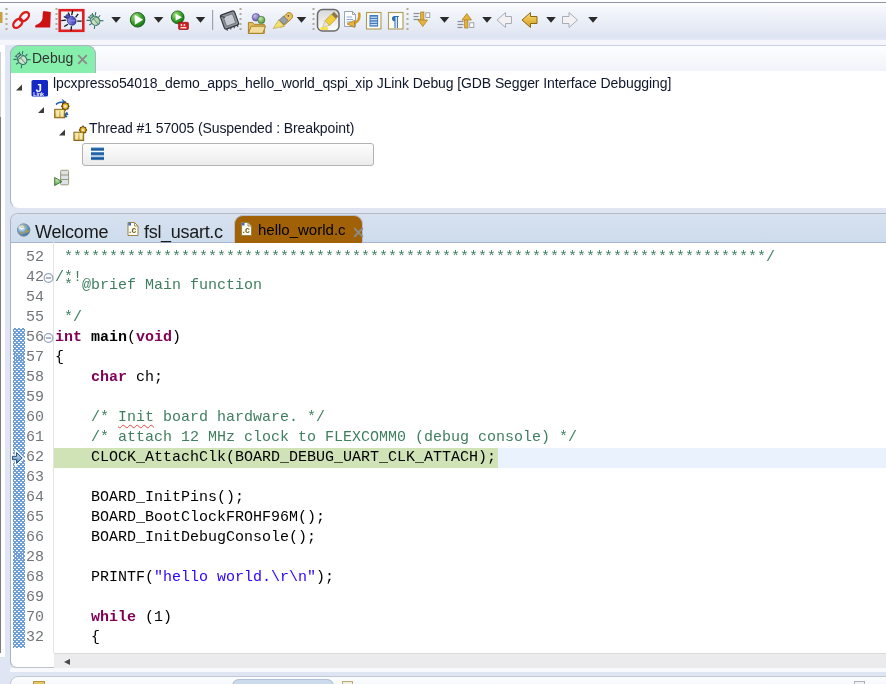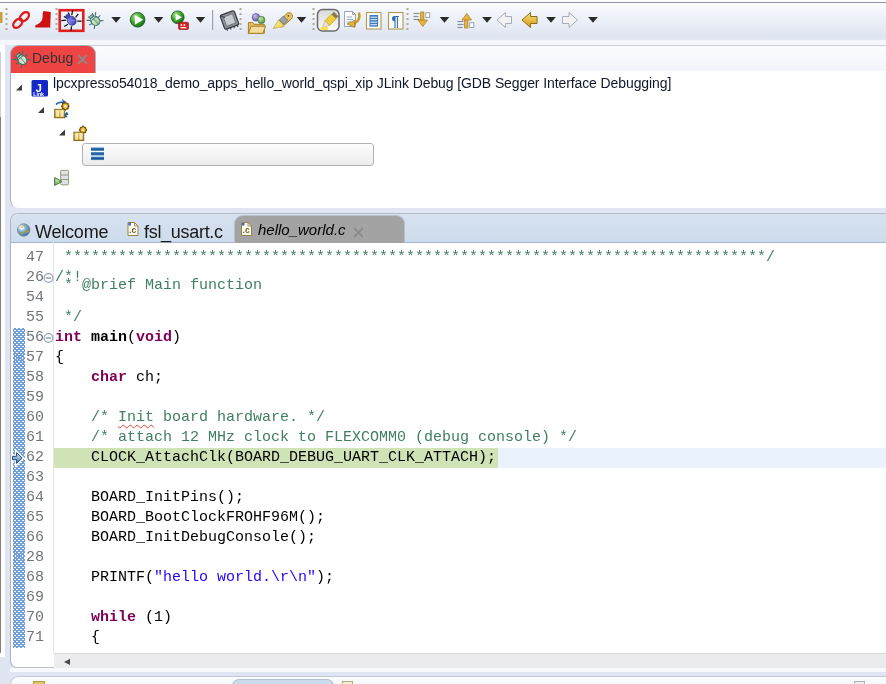--- a/index.html
+++ b/index.html
@@ -16,36 +16,36 @@
   #edgelight{left:0;top:52px;width:1.3px;height:65px;background:#cfcfcf;}
   #edgedark{left:0;top:117px;width:1.3px;height:536px;background:#7e7e7e;}
   #topgap{left:0;top:40px;width:886px;height:5px;background:#f4f6fb;}
   #botgap{left:10px;top:668px;width:876px;height:3.5px;background:#f7f9fc;}
   
   #debugpanel{left:10px;top:45px;width:877px;height:163.5px;background:#ffffff;
     border:1px solid #adb3c2;border-top-color:#c9d0de;border-bottom-color:#e2e5ef;
     border-radius:9px 0 0 9px;box-sizing:border-box;}
   #dbghead{position:absolute;left:0;top:0;width:876px;height:25px;
     background:linear-gradient(to bottom,#fcfdfe,#f0f4fa);border-radius:9px 0 0 0;}
-  #dbgtab{position:absolute;left:-1px;top:-1px;width:84px;height:27px;background:#ef4444;
+  #dbgtab{position:absolute;left:-1px;top:-1px;width:84px;height:27px;background:#86efac;
     border:1px solid #a9b1c5;border-bottom:none;border-radius:9px 9px 0 0;}
   #dbgtab .lbl{position:absolute;left:21px;top:4px;font-size:14px;color:#333;}
   .trow{position:absolute;font-size:14px;letter-spacing:-0.1px;color:#0f172a;white-space:nowrap;}
   #sel4{position:absolute;left:71px;top:96.5px;width:292px;height:23px;border:1px solid #b2b2b2;
     background:linear-gradient(to bottom,#fdfdfd,#ececec);border-radius:3px;box-sizing:border-box;}
   
   #editor{left:10px;top:213px;width:877px;height:455px;background:#ffffff;
     border:1px solid #adb3c2;border-top-color:#b5b9c2;border-bottom-color:#bdc1cb;
     border-radius:8px 0 0 7px;box-sizing:border-box;}
   #tabstrip{position:absolute;left:0;top:0;width:876px;height:28px;
     background:linear-gradient(to bottom,#d7e1f0,#cddcec);
     border-bottom:1px solid #a9b4cf;border-radius:8px 0 0 0;}
   .etab{position:absolute;top:0;height:28px;font-size:18px;color:#1a1a1a;white-space:nowrap;}
-  #tabactive{position:absolute;left:223px;top:1px;width:171px;height:28px;background:#a3a3a3;
-    border:1px solid #b6bfce;border-bottom:none;border-radius:9px 9px 0 0;box-sizing:border-box;font-style:italic;}
+  #tabactive{position:absolute;left:223px;top:1px;width:129px;height:28px;background:#a16207;
+    border:1px solid #b6bfce;border-bottom:none;border-radius:9px 9px 0 0;box-sizing:border-box;}
   #tabactive .lbl{position:absolute;left:23px;top:4.5px;font-size:15px;letter-spacing:0px;color:#000;}
   
   #gutterhatch{position:absolute;left:2px;top:114px;width:11.5px;height:320px;
     background:
       repeating-linear-gradient(45deg,rgba(108,156,214,0.95) 0 1.4px,rgba(255,255,255,0) 1.4px 2.8px),
       repeating-linear-gradient(-45deg,rgba(108,156,214,0.95) 0 1.4px,rgba(255,255,255,0) 1.4px 2.8px),
       #fff;}
   .lnum{position:absolute;left:0px;width:33px;text-align:right;height:20px;line-height:20px;
     font-family:"Liberation Mono",monospace;font-size:15px;color:#71757b;}
   .cline{position:absolute;left:44px;height:20px;line-height:20px;white-space:pre;
@@ -292,20 +292,21 @@
 <div class="abs" id="debugpanel">
   <div id="dbghead"></div>
   <div id="dbgtab">
       <span class="lbl">Debug</span>
       <svg style="position:absolute;left:66px;top:8px" width="11" height="11" viewBox="0 0 11 11">
         <path d="M1.2,1.2 L9.8,9.8 M9.8,1.2 L1.2,9.8" stroke="#8b8b8b" stroke-width="1.9" fill="none"></path>
       </svg>
     </div>
   <div id="sel4"></div>
   <div class="trow" style="left:42px;top:29px;">lpcxpresso54018_demo_apps_hello_world_qspi_xip JLink Debug [GDB Segger Interface Debugging]</div>
+  <div class="trow" style="left:78px;top:74px;">Thread #1 57005 (Suspended : Breakpoint)</div>
   <svg id="dbgicons" style="position:absolute;left:0;top:0" width="876" height="156" viewBox="0 0 876 156">
 
     <g transform="translate(-74.5,-4.95) scale(0.9) rotate(-42 95 20.5)">
       <g stroke="#35706a" stroke-width="1.2" fill="none">
         <path d="M90.8,16.5 L88,14"></path>
           <path d="M89.9,20.5 L86.6,20"></path>
           <path d="M90.8,24.5 L88,27.2"></path>
         <path d="M99.2,16.5 L102,14"></path>
           <path d="M100.1,20.5 L103.4,20"></path>
           <path d="M99.2,24.5 L102,27.2"></path>
@@ -402,23 +403,23 @@
       <span class="lbl">hello_world.c</span>
       <svg style="position:absolute;left:118px;top:11px" width="11" height="11" viewBox="0 0 11 11">
         <path d="M1.2,1.2 L9.8,9.8 M9.8,1.2 L1.2,9.8" stroke="#8b8b8b" stroke-width="1.9" fill="none"></path>
       </svg>
     </div>
   <div id="hl62g"></div>
     <div id="hl62b"></div>
   <div id="gutterhatch"></div>
   <div id="gutsep"></div>
   <div id="codelines">
-      <div class="lnum" style="top:34px">47</div>
+      <div class="lnum" style="top:34px">52</div>
       <div class="cline" style="top:34px"><span class="cmt"> ******************************************************************************/</span></div>
-      <div class="lnum" style="top:54px">26</div>
+      <div class="lnum" style="top:54px">42</div>
       <div class="cline" style="top:54px"><span class="cmt">/*!</span></div>
       <div class="lnum" style="top:74px">54</div>
       <div class="cline" style="top:62px"><span class="cmt"> * @brief Main function</span></div>
       <div class="lnum" style="top:94px">55</div>
       <div class="cline" style="top:94px"><span class="cmt"> */</span></div>
       <div class="lnum" style="top:114px">56</div>
       <div class="cline" style="top:114px"><span class="kw">int</span><span style="font-weight:bold"> </span><span style="font-weight:bold">main</span>(<span class="kw">void</span>)</div>
       <div class="lnum" style="top:134px">57</div>
       <div class="cline" style="top:134px">{</div>
       <div class="lnum" style="top:154px">58</div>
@@ -440,21 +441,21 @@
       <div class="lnum" style="top:314px">66</div>
       <div class="cline" style="top:314px">    BOARD_InitDebugConsole();</div>
       <div class="lnum" style="top:334px">28</div>
       <div class="cline" style="top:334px"></div>
       <div class="lnum" style="top:354px">68</div>
       <div class="cline" style="top:354px">    PRINTF(<span class="str">"hello world.\r\n"</span>);</div>
       <div class="lnum" style="top:374px">69</div>
       <div class="cline" style="top:374px"></div>
       <div class="lnum" style="top:394px">70</div>
       <div class="cline" style="top:394px">    <span class="kw">while</span> (1)</div>
-      <div class="lnum" style="top:414px">71</div>
+      <div class="lnum" style="top:414px">32</div>
       <div class="cline" style="top:414px">    {</div>
     </div>
   <div id="hscroll">
       <div class="larr">◀</div>
       <div class="thumb"></div>
     </div>
   <svg id="edicons" style="position:absolute;left:0;top:0" width="876" height="454" viewBox="0 0 876 454">
     <defs>
       <radialGradient id="globe2" cx="35%" cy="32%" r="78%">
         <stop offset="0%" stop-color="#f6fcff"></stop>

